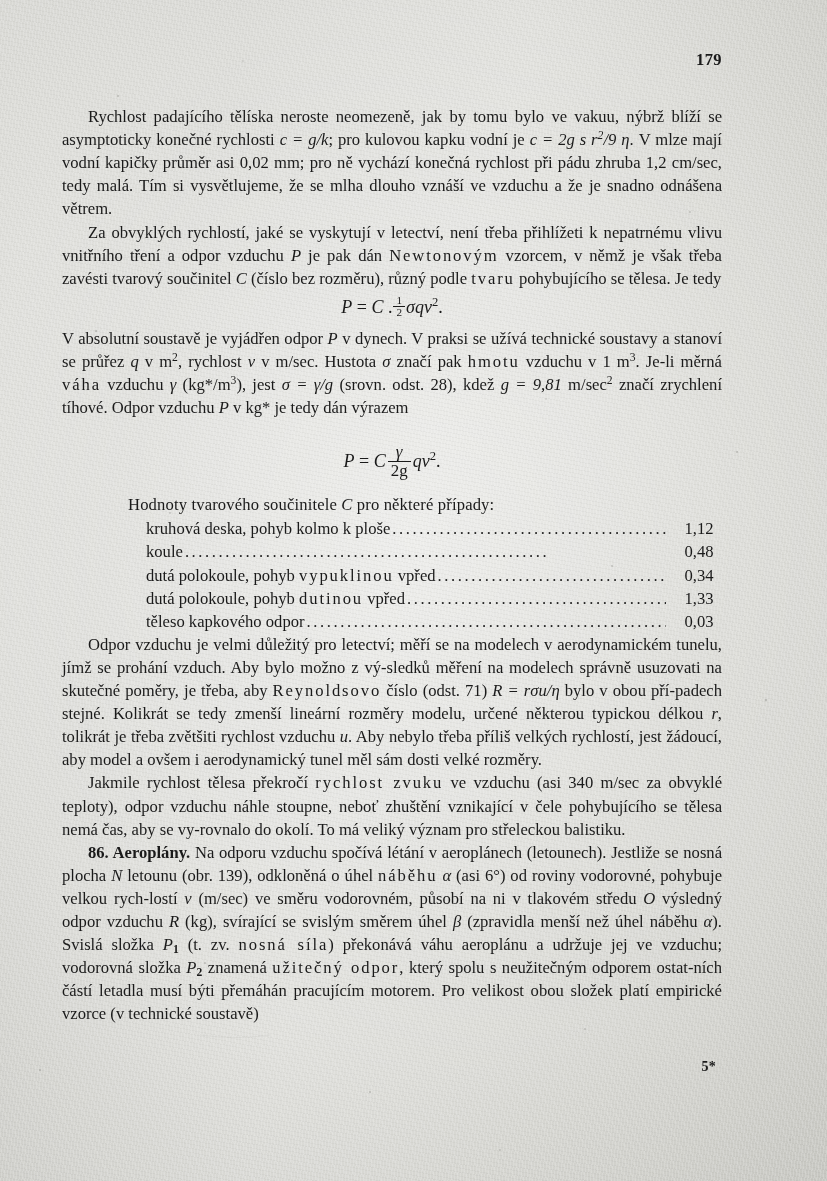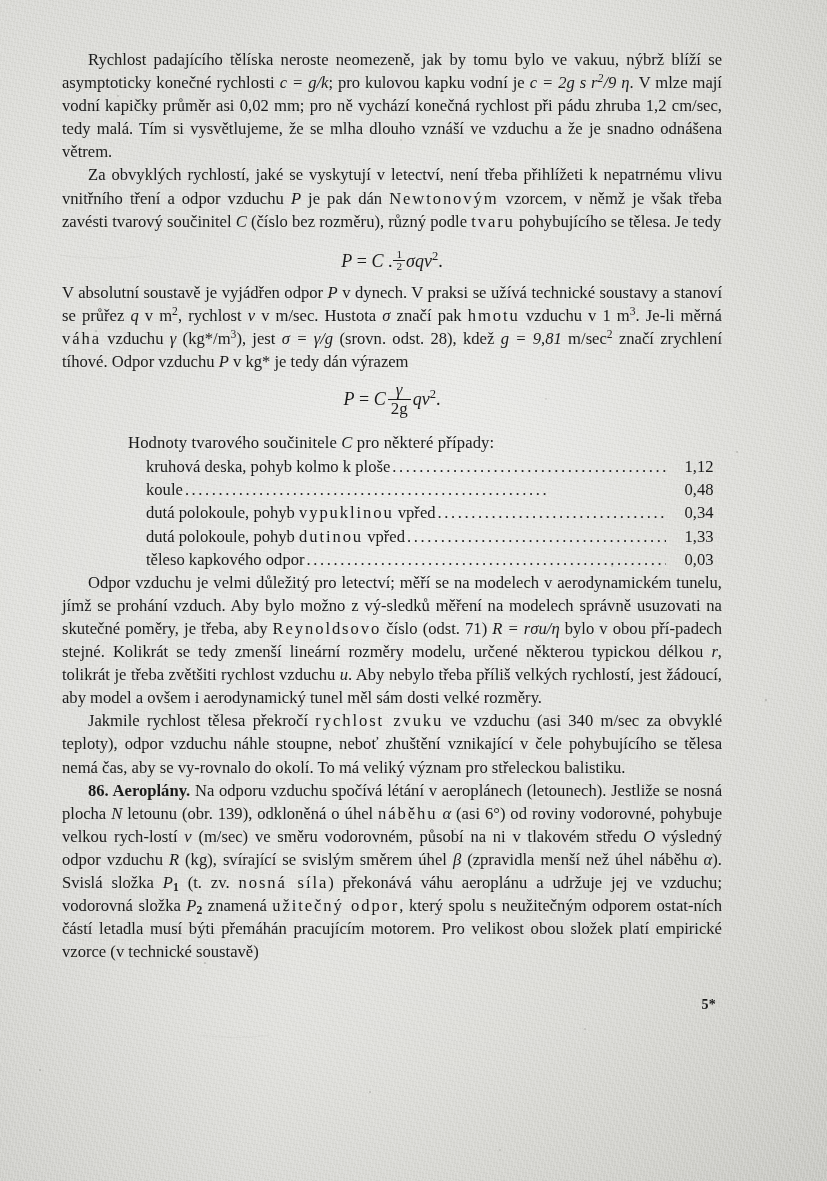--- a/index.html
+++ b/index.html
@@ -68,21 +68,21 @@
   .sp  { letter-spacing: 1.9px; }
   .bold{ font-weight: bold; }
 
   sub, sup { font-size: .70em; line-height: 0; }
   sup { vertical-align: .55em; }
   sub { vertical-align: -.28em; }
 
   
   .formula {
     text-align: center;
-    margin: 16px 0 8px 0;
+    margin: 5px 0 8px 0;
     font-size: 18px;
   }
   .formula .it { font-style: italic; }
 
   .frac {
     display: inline-block;
     vertical-align: -0.52em;
     text-align: center;
     line-height: 1.03;
     margin: 0 2px;
@@ -173,41 +173,42 @@
   <g stroke="#7a7a74" stroke-width="0.5" fill="none" opacity=".55">
     <path d="M60 255 q40 6 86 1"></path>
     <path d="M520 720 q30 -7 64 -2"></path>
     <path d="M200 1035 q36 5 70 0"></path>
     <path d="M640 330 q28 6 56 1"></path>
   </g>
 </svg>
 
 <div id="content">
 
+  <div class="folio">179</div>
 
   <p class="para indent">
     <span>Rychlost padajícího tělíska neroste neomezeně, jak by tomu bylo ve vakuu, nýbrž blíží se asymptoticky konečné rychlosti </span><span class="it">c = g/k</span><span>; pro kulovou kapku vodní je </span><span class="it">c = 2g s r</span><sup class="it">2</sup><span class="it">/9 η</span><span>. V mlze mají vodní kapičky průměr asi 0,02 mm; pro ně vychází konečná rychlost při pádu zhruba 1,2 cm/sec, tedy malá. Tím si vysvětlujeme, že se mlha dlouho vznáší ve vzduchu a že je snadno odnášena větrem.</span>
   </p>
 
   <p class="para indent">
     <span>Za obvyklých rychlostí, jaké se vyskytují v letectví, není třeba přihlížeti k nepatrnému vlivu vnitřního tření a odpor vzduchu </span><span class="it">P</span><span> je pak dán </span><span class="sp">Newtonovým</span><span> vzorcem, v němž je však třeba zavésti tvarový součinitel </span><span class="it">C</span><span> (číslo bez rozměru), různý podle </span><span class="sp">tvaru</span><span> pohybujícího se tělesa. Je tedy</span>
   </p>
 
   <div class="formula">
     <span class="it">P</span>
     <span>=</span>
     <span class="it">C</span>
     <span>.</span><span class="frac small"><span class="num">1</span><span class="den">2</span></span><span class="it">σqv</span><sup>2</sup><span>.</span>
   </div>
 
   <p class="para tight">
     <span>V absolutní soustavě je vyjádřen odpor </span><span class="it">P</span><span> v dynech. V praksi se užívá technické soustavy a stanoví se průřez </span><span class="it">q</span><span> v m</span><sup>2</sup><span>, rychlost </span><span class="it">v</span><span> v m/sec. Hustota </span><span class="it">σ</span><span> značí pak </span><span class="sp">hmotu</span><span> vzduchu v 1 m</span><sup>3</sup><span>. Je-li měrná </span><span class="sp">váha</span><span> vzduchu </span><span class="it">γ</span><span> (kg*/m</span><sup>3</sup><span>), jest </span><span class="it">σ = γ/g</span><span> (srovn. odst. 28), kdež </span><span class="it">g = 9,81</span><span> m/sec</span><sup>2</sup><span> značí zrychlení tíhové. Odpor vzduchu </span><span class="it">P</span><span> v kg* je tedy dán výrazem</span>
   </p>
 
-  <div class="formula" style="margin:8px 0 14px 0;">
+  <div class="formula" style="margin:24px 0 14px 0;">
     <span class="it">P</span>
     <span>=</span>
     <span class="it">C</span><span class="frac"><span class="num">γ</span><span class="den">2g</span></span><span class="it">qv</span><sup>2</sup><span>.</span>
   </div>
 
   <div class="tbl-intro">
     <span>Hodnoty tvarového součinitele </span><span class="it">C</span><span> pro některé případy:</span>
   </div>
 
   <ul class="coef">

